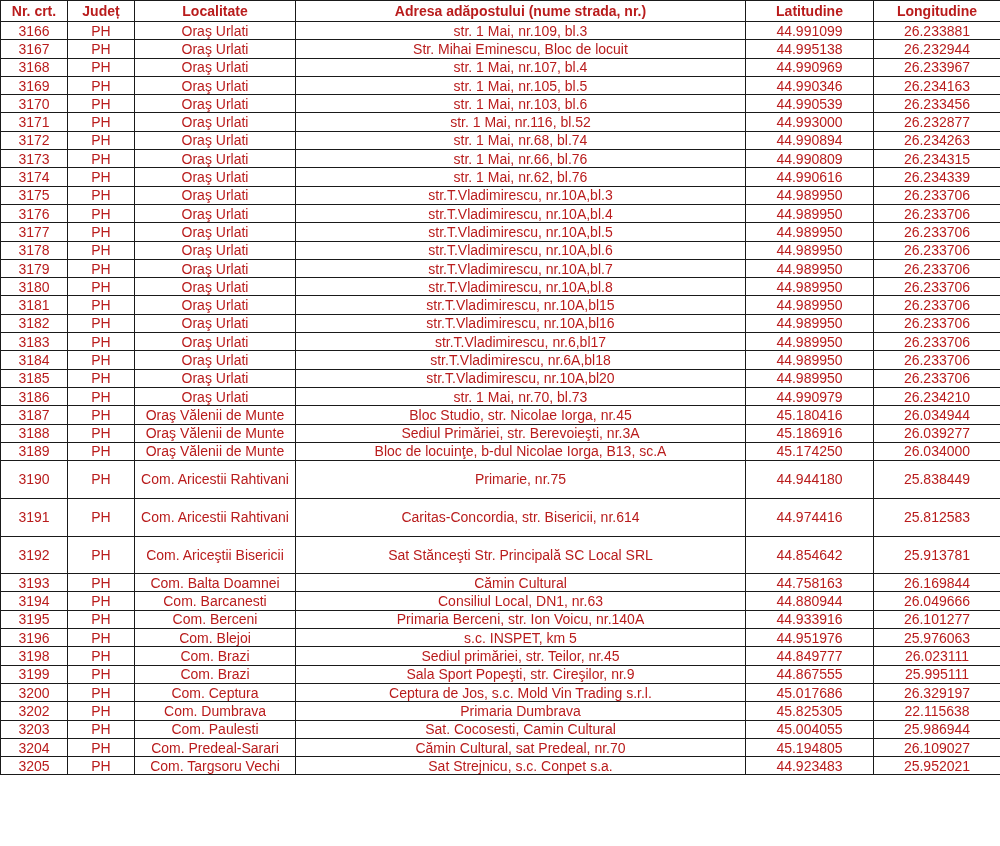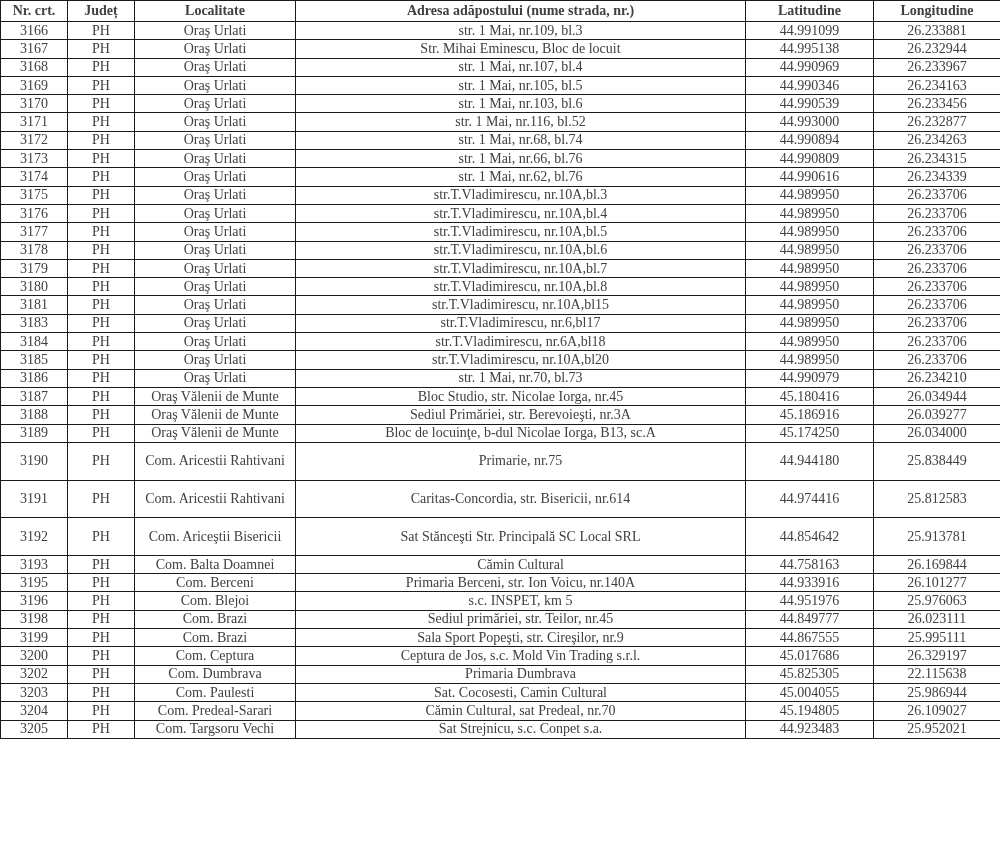--- a/index.html
+++ b/index.html
@@ -1,23 +1,23 @@
 <!DOCTYPE html>
 <html><head>
 <meta charset="utf-8">
 <style>
   html, body { margin: 0; padding: 0; background: #ffffff; }
   body { width: 1000px; height: 846px; overflow: hidden; }
   table.shelters {
     border-collapse: collapse;
     table-layout: fixed;
     width: 1000px;
-    font-family: Liberation Serif, serif;
+    font-family: Liberation Sans, sans-serif;
     font-size: 14px;
-    color: #404040;
+    color: #b91c1c;
   }
   table.shelters th, table.shelters td {
     border: 1.5px solid #1a1a1a;
     text-align: center;
     padding: 0 2px;
     white-space: nowrap;
     overflow: hidden;
     line-height: 16px;
   }
   table.shelters th {
@@ -179,20 +179,28 @@
       </tr>
       <tr>
         <td>3181</td>
         <td>PH</td>
         <td>Oraş  Urlati</td>
         <td>str.T.Vladimirescu, nr.10A,bl15</td>
         <td>44.989950</td>
         <td>26.233706</td>
       </tr>
       <tr>
+        <td>3182</td>
+        <td>PH</td>
+        <td>Oraş  Urlati</td>
+        <td>str.T.Vladimirescu, nr.10A,bl16</td>
+        <td>44.989950</td>
+        <td>26.233706</td>
+      </tr>
+      <tr>
         <td>3183</td>
         <td>PH</td>
         <td>Oraş  Urlati</td>
         <td>str.T.Vladimirescu, nr.6,bl17</td>
         <td>44.989950</td>
         <td>26.233706</td>
       </tr>
       <tr>
         <td>3184</td>
         <td>PH</td>
@@ -267,20 +275,28 @@
       </tr>
       <tr>
         <td>3193</td>
         <td>PH</td>
         <td>Com. Balta Doamnei</td>
         <td>Cămin Cultural</td>
         <td>44.758163</td>
         <td>26.169844</td>
       </tr>
       <tr>
+        <td>3194</td>
+        <td>PH</td>
+        <td>Com. Barcanesti</td>
+        <td>Consiliul Local, DN1, nr.63</td>
+        <td>44.880944</td>
+        <td>26.049666</td>
+      </tr>
+      <tr>
         <td>3195</td>
         <td>PH</td>
         <td>Com.  Berceni</td>
         <td>Primaria Berceni, str. Ion Voicu, nr.140A</td>
         <td>44.933916</td>
         <td>26.101277</td>
       </tr>
       <tr>
         <td>3196</td>
         <td>PH</td>

